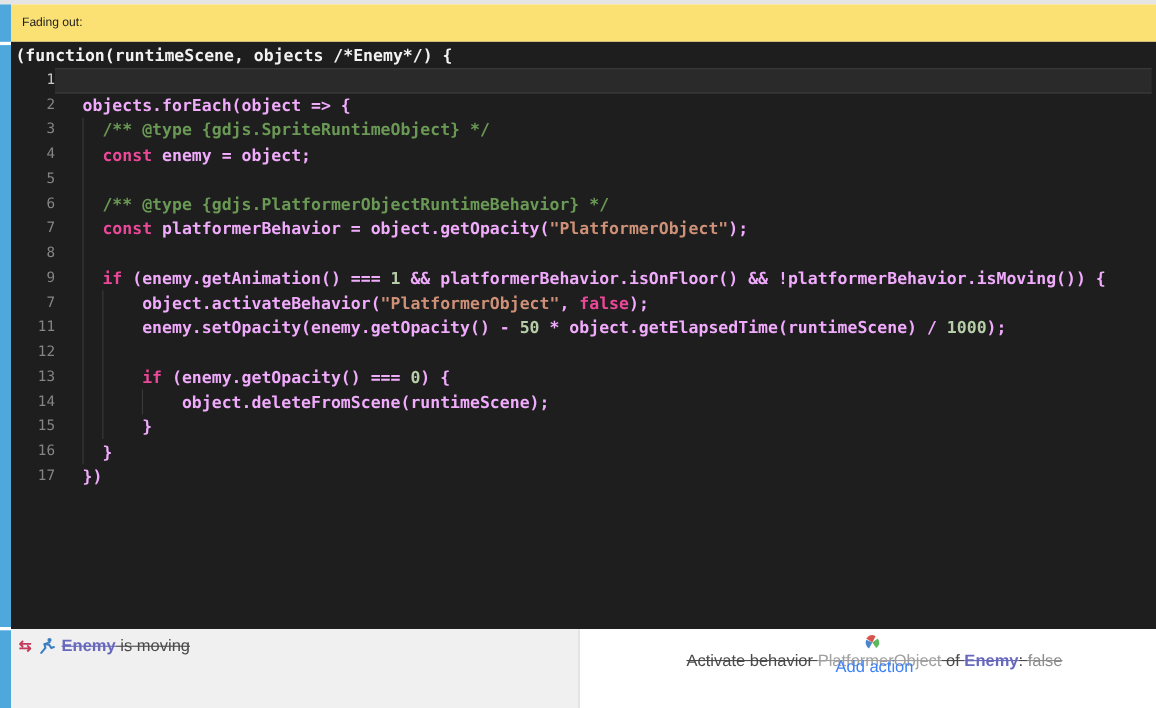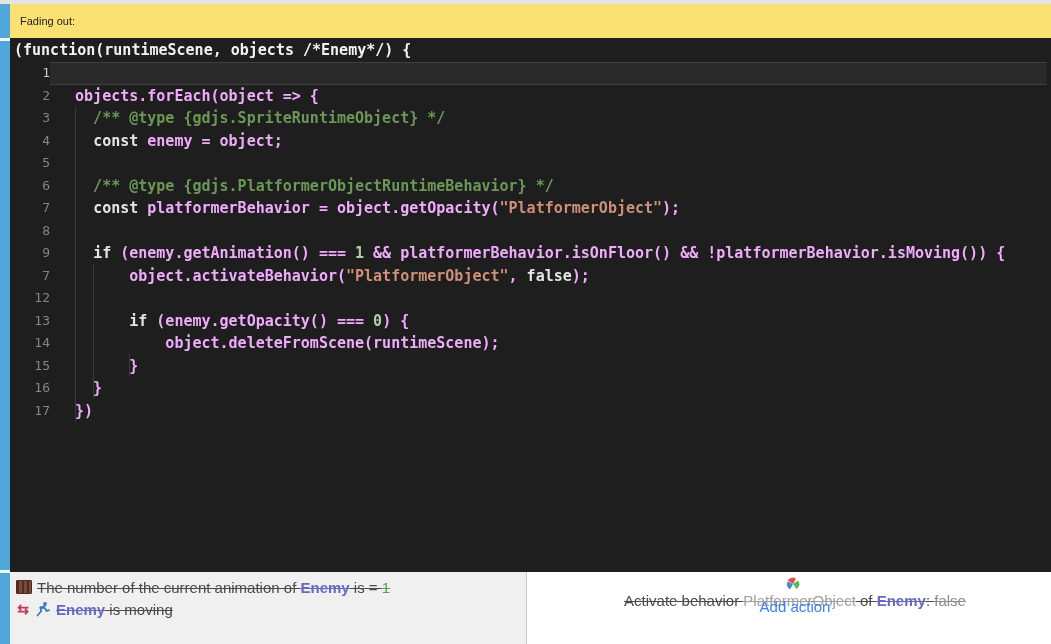--- a/index.html
+++ b/index.html
@@ -25,21 +25,21 @@
     background:#1e1e1e;font-family:"DejaVu Sans Mono",monospace;overflow:hidden;}
   .code-header{height:24px;line-height:24px;padding-left:4px;color:#f2f2f2;
     font-size:15px;font-weight:bold;white-space:pre;}
   .lines{position:absolute;left:0;top:24px;right:0;}
   .cl{display:flex;height:22.5px;line-height:22.5px;font-size:15px;font-weight:bold;}
   .ln{width:40px;text-align:right;color:#858585;font-size:13px;font-weight:normal;flex:none;}
   .cw{flex:1;padding-left:7px;white-space:pre;margin-right:4px;}
   .cl.active .ln{color:#c8c8c8;}
   .cl.active .cw{background:#2a2a2a;box-shadow:inset 0 1px 0 #3f3f3f,inset 0 -1px 0 #3f3f3f;}
   .tk-df{color:#f0abfc;}
-  .tk-kw{color:#e5e5e5;}
+  .tk-kw{color:#ec4899;}
   .tk-cm{color:#6a9955;}
   .tk-nm{color:#b5cea8;}
   .tk-st{color:#ce9178;}
   .guide{position:absolute;width:1px;background:#3a3a3a;}
   .g1{left:65px;top:45px;height:315px;}
   .g2{left:83px;top:202px;height:135px;}
   .g3{left:119px;top:292px;height:23px;}
   .code-footer{position:absolute;left:0;bottom:0;height:30px;line-height:30px;width:100%;
     padding-left:4px;box-sizing:border-box;font-size:15px;font-weight:bold;white-space:pre;}
 
@@ -121,20 +121,24 @@
         </div>
         <div class="cl">
           <span class="ln">9</span>
           <span class="cw"><span class="tk-df">    </span><span class="tk-kw">if</span><span class="tk-df"> (enemy.getAnimation() === </span><span class="tk-nm">1</span><span class="tk-df"> &amp;&amp; platformerBehavior.isOnFloor() &amp;&amp; !platformerBehavior.isMoving()) {</span></span>
         </div>
         <div class="cl">
           <span class="ln">7</span>
           <span class="cw"><span class="tk-df">        object.activateBehavior(</span><span class="tk-st">"PlatformerObject"</span><span class="tk-df">, </span><span class="tk-kw">false</span><span class="tk-df">);</span></span>
         </div>
         <div class="cl">
+          <span class="ln">11</span>
+          <span class="cw"><span class="tk-df">        enemy.setOpacity(enemy.getOpacity() - </span><span class="tk-nm">50</span><span class="tk-df"> * object.getElapsedTime(runtimeScene) / </span><span class="tk-nm">1000</span><span class="tk-df">);</span></span>
+        </div>
+        <div class="cl">
           <span class="ln">12</span>
           <span class="cw"></span>
         </div>
         <div class="cl">
           <span class="ln">13</span>
           <span class="cw"><span class="tk-df">        </span><span class="tk-kw">if</span><span class="tk-df"> (enemy.getOpacity() === </span><span class="tk-nm">0</span><span class="tk-df">) {</span></span>
         </div>
         <div class="cl">
           <span class="ln">14</span>
           <span class="cw"><span class="tk-df">            object.deleteFromScene(runtimeScene);</span></span>
@@ -152,21 +156,20 @@
           <span class="cw"><span class="tk-df">  })</span></span>
         </div>
       </div>
     <div class="code-footer">
       
     </div>
   </div>
 
   <div class="events-section">
     <div class="conds" id="conds">
-        <div class="ev-row"><span class="ic"><span class="ic-anim"></span></span><span><span class="sg sg-t">The number of the current animation of </span><span class="sg sg-obj">Enemy</span><span class="sg sg-t"> is = </span><span class="sg sg-val">1</span></span></div>
         <div class="ev-row"><span class="ic ic-invert">⇆</span><span class="ic"><svg width="16" height="16" viewBox="0 0 16 16">
               <circle cx="10" cy="2.8" r="1.9" fill="#3c7ec2"></circle>
               <path d="M2.5 14.5 L6.3 10 L5.4 6.5 L9.6 7 L11.6 10 L14 9.2" fill="none" stroke="#3c7ec2" stroke-width="1.9" stroke-linecap="round" stroke-linejoin="round"></path>
               <path d="M5.4 6.5 L10.2 4.8" stroke="#3c7ec2" stroke-width="1.6" stroke-linecap="round"></path>
             </svg></span><span><span class="sg sg-obj">Enemy</span><span class="sg sg-t"> is moving</span></span></div>
       </div>
     <div class="col-divider"></div>
     <div class="acts" id="acts">
         <div class="ev-row"><span class="ic"><svg width="16" height="16" viewBox="0 0 16 16">
               <path d="M8 8 L2.5 4.5 Q6.5 -0.5 11 2.5 Z" fill="#d9534f"></path>

